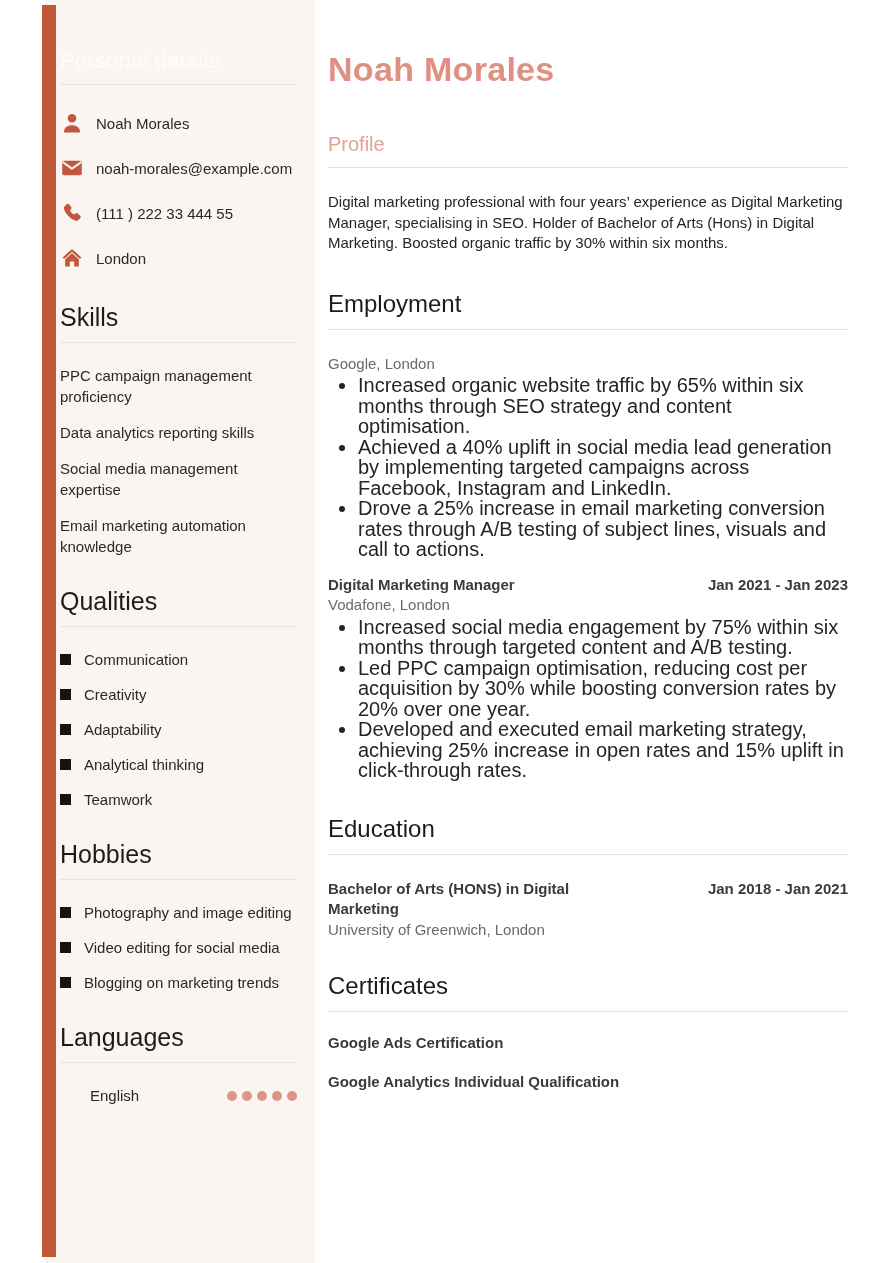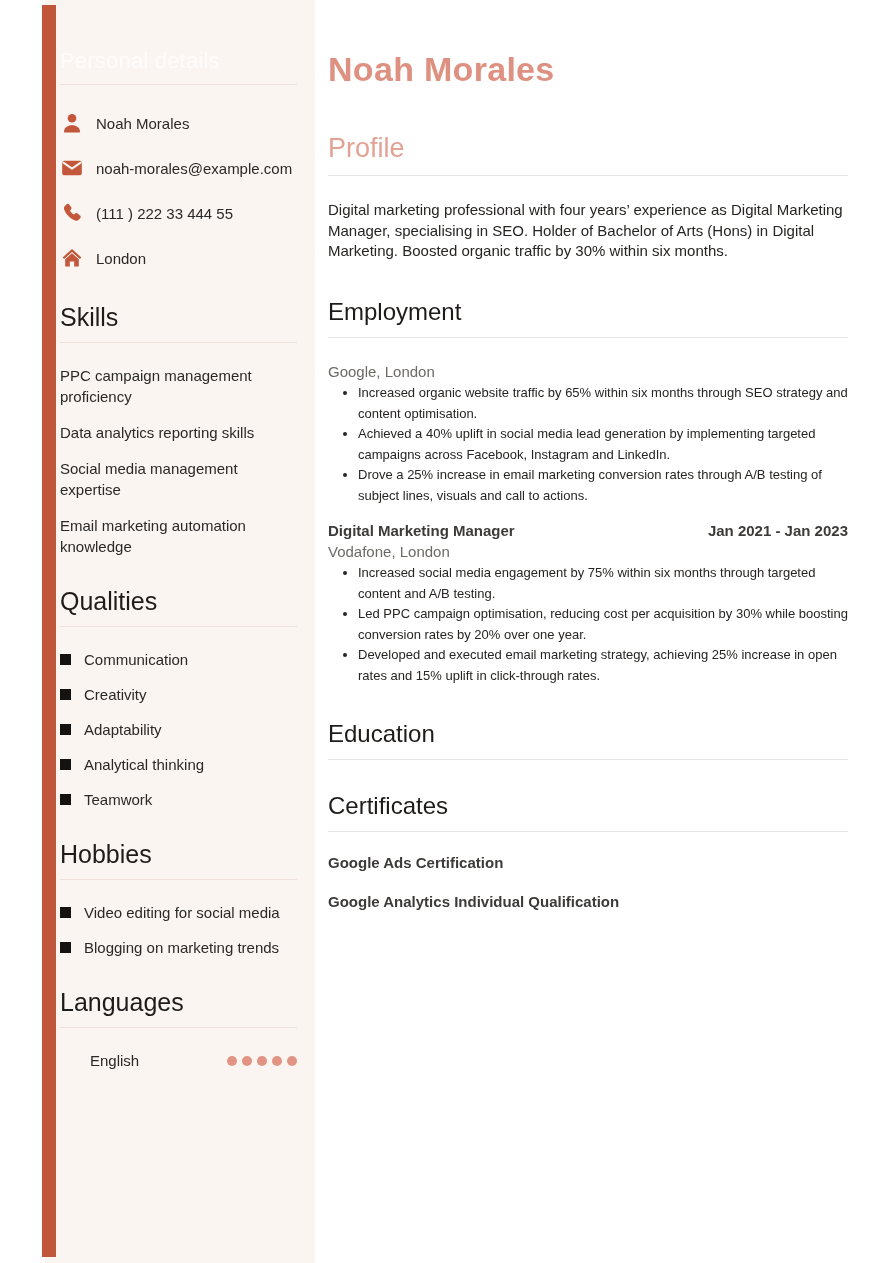--- a/index.html
+++ b/index.html
@@ -97,21 +97,21 @@
     width: 520px; height: 1263px;
     padding-top: 50px;
   }
   .name {
     font-size: 34px;
     font-weight: 700;
     color: #de9180;
     letter-spacing: .3px;
   }
   .profile-heading {
-    font-size: 27px;
+    font-size: 20px;
     font-weight: 400;
     color: #e2a294;
     margin-top: 44px;
   }
   .main-heading {
     font-size: 24px;
     font-weight: 400;
     color: #1e1c1a;
   }
   .rule-main {
@@ -153,21 +153,21 @@
   .entry-org {
     font-size: 15px;
     color: #6b6a67;
     line-height: 20.5px;
   }
   .entry-bullets {
     margin: 1px 0 0 0;
     padding-left: 30px;
   }
   .entry-bullets li {
-    font-size: 13px;
+    font-size: 20px;
     line-height: 20.5px;
     color: #262523;
   }
   .entry + .entry { margin-top: 15px; }
 
   .cert-item {
     font-size: 15px;
     font-weight: 700;
     color: #3c3b39;
     margin-top: 22px;
@@ -249,20 +249,24 @@
       </div>
       <div class="bullet-item">
         <span class="sq"></span>
         <span>Teamwork</span>
       </div>
     </div>
 
     <div class="side-heading">Hobbies</div>
     <hr class="rule-side">
     <div class="side-items">
+      <div class="bullet-item">
+        <span class="sq"></span>
+        <span>Photography and image editing</span>
+      </div>
       <div class="bullet-item">
         <span class="sq"></span>
         <span>Video editing for social media</span>
       </div>
       <div class="bullet-item">
         <span class="sq"></span>
         <span>Blogging on marketing trends</span>
       </div>
     </div>
 
@@ -310,20 +314,27 @@
       <ul class="entry-bullets">
         <li>Increased social media engagement by 75% within six months through targeted content and A/B testing.</li>
         <li>Led PPC campaign optimisation, reducing cost per acquisition by 30% while boosting conversion rates by 20% over one year.</li>
         <li>Developed and executed email marketing strategy, achieving 25% increase in open rates and 15% uplift in click-through rates.</li>
       </ul>
     </section>
 
     <h2 class="main-heading mt-education">Education</h2>
     <hr class="rule-main">
 
+    <section class="entry">
+      <div class="entry-head">
+        <span class="entry-role narrow">Bachelor of Arts (HONS) in Digital Marketing</span>
+        <span class="entry-dates">Jan 2018 - Jan 2021</span>
+      </div>
+      <div class="entry-org">University of Greenwich, London</div>
+    </section>
 
     <h2 class="main-heading mt-certs">Certificates</h2>
     <hr class="rule-main">
 
     <div class="cert-item">Google Ads Certification</div>
     <div class="cert-item">Google Analytics Individual Qualification</div>
 
   </main>
 </div>
 

